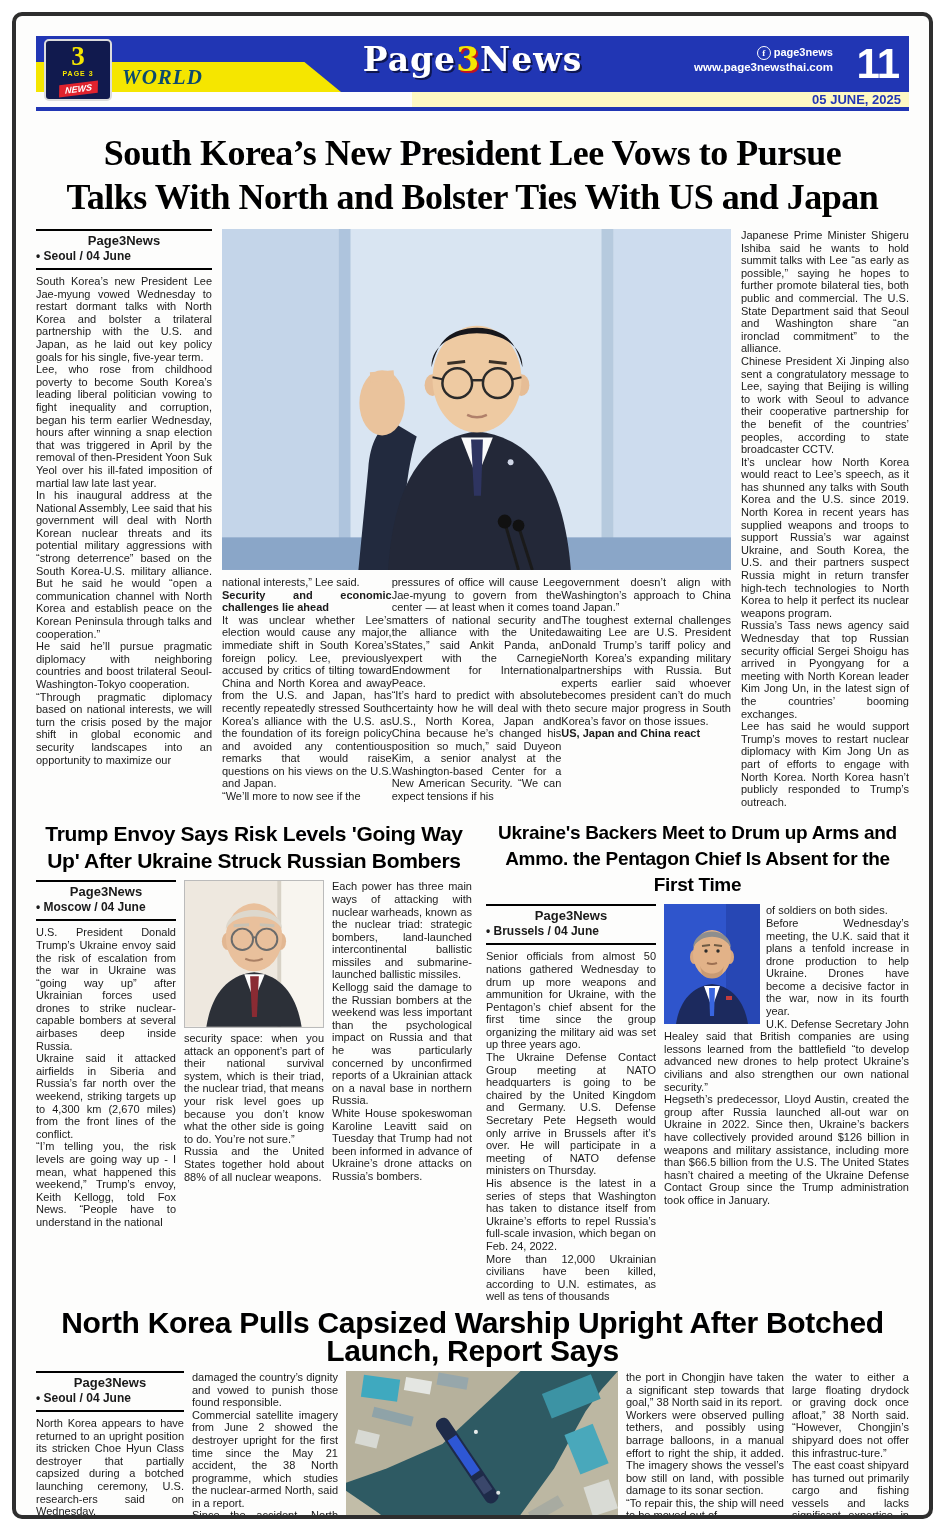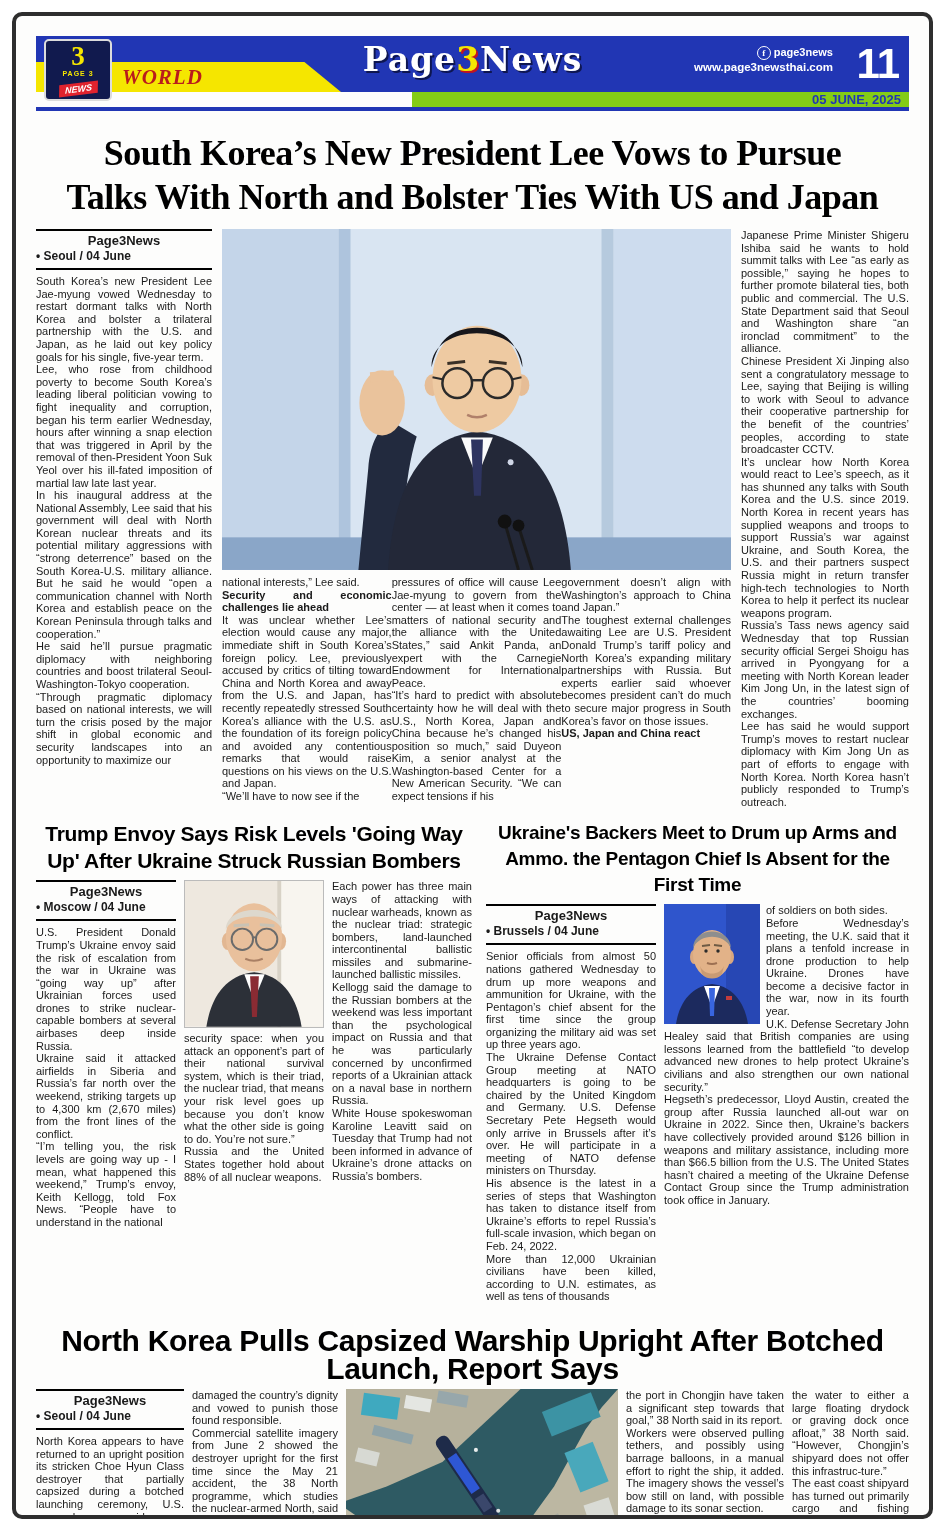--- a/index.html
+++ b/index.html
@@ -4,34 +4,34 @@
 <style>
   html,body{margin:0;padding:0;background:#ffffff;}
   body{font-family:"Liberation Sans", sans-serif;color:#1a1a1a;}
   .frame{box-sizing:border-box;width:945px;height:1531px;margin:0 auto;padding:12px;background:#fff;}
   .frame-inner{box-sizing:border-box;height:100%;border:4px solid #2e2e2e;border-radius:10px;padding:20px 20px 8px;background:#fdfdfc;overflow:hidden;}
 
   
   .masthead-bar{position:relative;height:56px;background:#2136b4;}
   .world-tab{position:absolute;left:0;top:26px;width:305px;height:30px;background:#f5e600;
              clip-path:polygon(0 0,88% 0,100% 100%,0 100%);display:flex;align-items:center;padding-left:86px;box-sizing:border-box;}
-  .world-tab span{font-family:"Liberation Serif", serif;font-weight:bold;font-style:italic;font-size:21px;color:#b91c1c;letter-spacing:1px;}
+  .world-tab span{font-family:"Liberation Serif", serif;font-weight:bold;font-style:italic;font-size:21px;color:#0c4a6e;letter-spacing:1px;}
   .logo-box{position:absolute;left:8px;top:3px;width:68px;height:62px;background:#111a4e;border:2px solid #dcdcdc;border-radius:5px;z-index:3;text-align:center;box-sizing:border-box;}
   .logo-3{color:#f5e600;font-family:"Liberation Serif", serif;font-weight:bold;font-size:27px;line-height:26px;margin-top:2px;}
   .logo-sub{color:#f5e600;font-size:7px;font-weight:bold;letter-spacing:1px;line-height:9px;}
   .logo-ribbon{display:inline-block;margin-top:2px;background:#e0232e;color:#fff;font-style:italic;font-weight:bold;font-size:9px;line-height:12px;padding:0 6px;transform:rotate(-7deg) skewX(-8deg);}
   .masthead-title{position:absolute;left:0;right:0;top:4px;text-align:center;font-family:"DejaVu Serif", serif;font-weight:bold;font-size:33px;line-height:40px;color:#ffffff;letter-spacing:1px;text-shadow:2px 2px 0 #0e1650;}
   .masthead-title .m-num{color:#f5e600;text-shadow:2px 2px 0 #c21420;}
   .header-right{position:absolute;right:76px;top:9px;text-align:right;color:#fff;}
   .social-row{font-size:11px;font-weight:bold;line-height:14px;}
   .fb-icon{display:inline-block;width:12px;height:12px;line-height:12px;border:1px solid #fff;border-radius:50%;font-size:9px;font-family:"Liberation Serif", serif;text-align:center;vertical-align:middle;margin-right:3px;}
   .website{font-size:11.5px;font-weight:bold;line-height:15px;}
   .page-num{position:absolute;right:10px;top:0;color:#fff;font-weight:bold;font-size:42px;line-height:56px;letter-spacing:-1px;}
   .date-row{display:flex;height:15px;}
-  .date-strip{margin-left:auto;width:56%;background:#84cc16;display:flex;align-items:center;justify-content:flex-end;padding-right:8px;}
+  .date-strip{margin-left:auto;width:56%;background:#fef9c3;display:flex;align-items:center;justify-content:flex-end;padding-right:8px;}
   .date-strip span{color:#2136b4;font-weight:bold;font-size:13px;}
   .blue-rule{height:4px;background:#2136b4;margin-bottom:6px;}
 
   
   .lead-headline{margin:20px 0 10px;text-align:center;font-family:"Liberation Serif", serif;font-weight:bold;font-size:36px;line-height:44px;color:#000;letter-spacing:-0.5px;}
   h2.sub-headline{margin:2px 0 6px;text-align:center;font-weight:bold;color:#000;letter-spacing:-0.3px;}
   .trump-headline{font-size:21px;line-height:27px;}
   .ukr-headline{font-size:19px;line-height:26px;}
   .warship-headline{font-size:30px;line-height:28px;margin:4px 0 8px;}
 
@@ -44,21 +44,21 @@
   .coltext .para{margin:0;font-size:11px;line-height:12.6px;text-align:justify;}
   .coltext .subhead{font-weight:bold;}
   .photo{display:block;width:100%;}
   .photo svg{display:block;width:100%;height:auto;}
 
   
   .a1-grid{display:grid;grid-template-columns:176px minmax(0,1fr) 168px;gap:10px;margin-bottom:10px;}
   .a1-mid-cols{display:grid;grid-template-columns:repeat(3,1fr);margin-top:6px;}
 
   
-  .row2{display:grid;grid-template-columns:436px 1fr;gap:14px;margin-bottom:24px;}
+  .row2{display:grid;grid-template-columns:436px 1fr;gap:14px;margin-bottom:6px;}
   .t-grid{display:grid;grid-template-columns:1fr 1fr 1fr;gap:8px;}
   .photo-kellogg{margin-bottom:4px;border:1px solid #bbb;box-sizing:border-box;}
   .u-grid{display:grid;grid-template-columns:170px 1fr;gap:8px;}
   .u-right .photo-hegseth{float:left;width:96px;margin:0 6px 3px 0;}
   .u-right{overflow:hidden;}
 
   
   .w-grid{display:grid;grid-template-columns:148px 146px 272px 158px 1fr;gap:8px;}
   .w-minicols{display:grid;grid-template-columns:1fr 1fr;gap:8px;margin-top:5px;}
 </style>
@@ -143,21 +143,21 @@
           <line x1="314" y1="345" x2="301" y2="304" stroke="#1a1a1a" stroke-width="3"></line>
           <circle cx="300" cy="300" r="6" fill="#111"></circle>
           <circle cx="292" cy="236" r="3" fill="#cfd6e6"></circle>
         </svg>
       </div>
       <div class="a1-mid-cols">
         <div class="coltext">
               <p class="para">national interests,” Lee said.</p>
               <p class="para subhead">Security and economic challenges lie ahead</p>
               <p class="para">It was unclear whether Lee’s election would cause any major, immediate shift in South Korea’s foreign policy. Lee, previously accused by critics of tilting toward China and North Korea and away from the U.S. and Japan, has recently repeatedly stressed South Korea’s alliance with the U.S. as the foundation of its foreign policy and avoided any contentious remarks that would raise questions on his views on the U.S. and Japan.</p>
-              <p class="para">“We’ll have to now see if the</p>
+              <p class="para">“We’ll more to now see if the</p>
             </div>
         <div class="coltext">
               <p class="para">pressures of office will cause Lee Jae-myung to govern from the center — at least when it comes to matters of national security and the alliance with the United States,” said Ankit Panda, an expert with the Carnegie Endowment for International Peace.</p>
               <p class="para">“It’s hard to predict with absolute certainty how he will deal with the U.S., North Korea, Japan and China because he’s changed his position so much,” said Duyeon Kim, a senior analyst at the Washington-based Center for a New American Security. “We can expect tensions if his</p>
             </div>
         <div class="coltext">
               <p class="para">government doesn’t align with Washington’s approach to China and Japan.”</p>
               <p class="para">The toughest external challenges awaiting Lee are U.S. President Donald Trump’s tariff policy and North Korea’s expanding military partnerships with Russia. But experts earlier said whoever becomes president can’t do much to secure major progress in South Korea’s favor on those issues.</p>
               <p class="para subhead">US, Japan and China react</p>
             </div>

